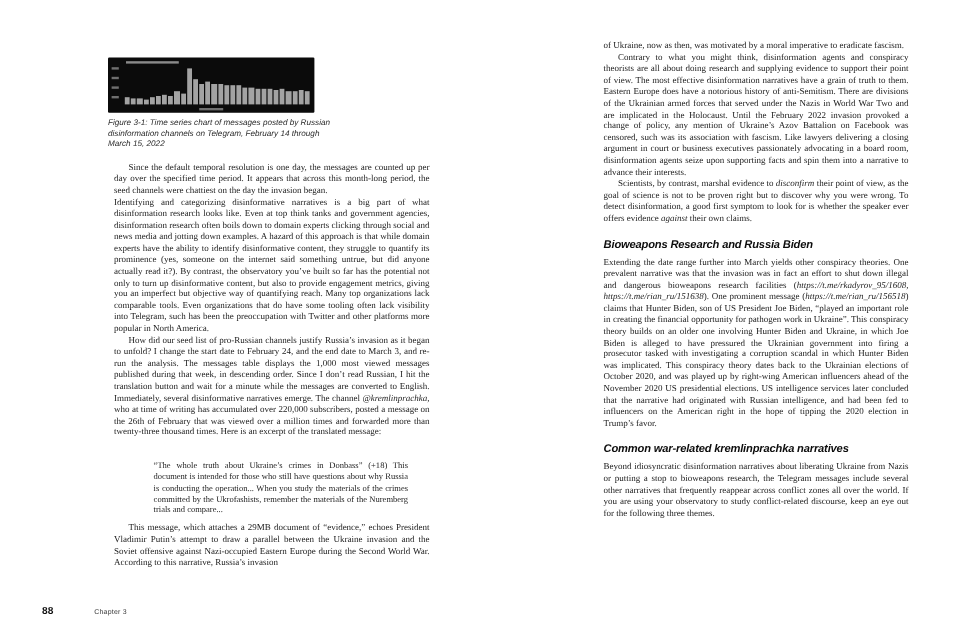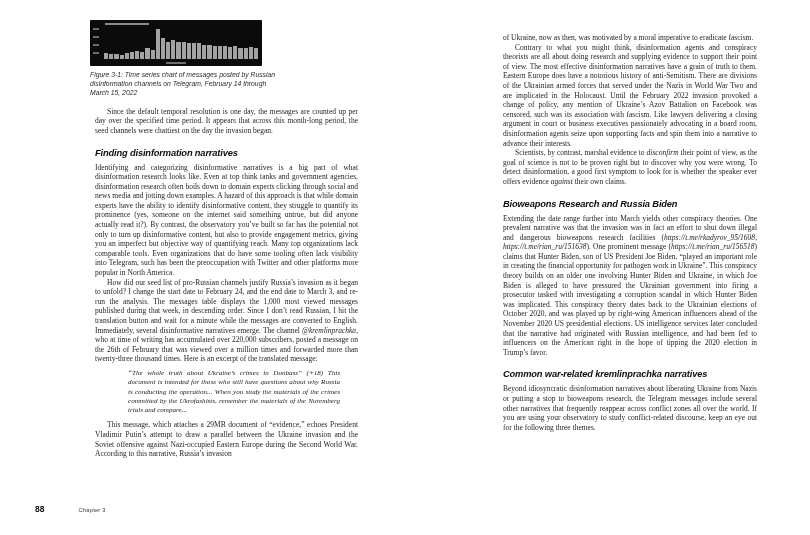--- a/index.html
+++ b/index.html
@@ -1,26 +1,26 @@
 <!DOCTYPE html>
 <html lang="en"><head>
 <meta charset="utf-8">
 <style>
   html,body{margin:0;padding:0;background:#ffffff;}
   .spread{position:relative;width:810px;height:535px;background:#ffffff;overflow:hidden;
           font-family:"Liberation Serif",serif;color:#222;}
   .col{position:absolute;}
-  .col-left{left:95px;top:20px;width:263px;}
+  .col-left{left:95px;top:48px;width:263px;}
   .col-right{left:503px;top:33px;width:254px;}
   p.body{font-size:7.5px;line-height:9.6px;text-align:justify;margin:0;color:#232323;hyphens:auto;}
   p.indent{text-indent:12px;}
   h3.head{font-family:"Liberation Sans",sans-serif;font-style:italic;font-weight:bold;
           font-size:9.3px;letter-spacing:-0.15px;color:#0d0d0d;margin:12px 0 5px 0;}
   blockquote.quote{font-size:7.1px;line-height:9.3px;text-align:justify;color:#232323;
-          margin:5px 18px 5px 33px;font-style:italic;}
+          margin:19px 18px 5px 33px;}
   .it{font-style:italic;}
   figure.fig{margin:0 0 9px -5px;padding:0;}
   .chart{position:relative;width:172px;height:46px;background:#0b0b0b;border-radius:1px;}
   .bars{position:absolute;left:14px;right:4px;top:9px;bottom:7px;display:flex;
         align-items:flex-end;gap:1px;}
   .bar{flex:1;background:#a3a3a3;min-height:1px;}
   .chart-title-line{position:absolute;top:3px;left:15px;width:44px;height:2px;background:#8a8a8a;}
   .ytick{position:absolute;left:3px;width:6px;height:2px;background:#6f6f6f;}
   .xlabel-line{position:absolute;bottom:2px;left:50%;margin-left:-10px;width:20px;height:2px;background:#6f6f6f;}
   figcaption.cap{font-family:"Liberation Sans",sans-serif;font-style:italic;font-size:6.8px;
@@ -77,21 +77,20 @@
             <div class="bar" style="height: 39%;"></div>
             <div class="bar" style="height: 36%;"></div>
           </div>
         <div class="xlabel-line"></div>
       </div>
       <figcaption class="cap">Figure 3-1: Time series chart of messages posted by Russian disinformation channels on Telegram, February 14 through March 15, 2022</figcaption>
     </figure>
 
     <p class="body indent"><span>Since the default temporal resolution is one day, the messages are counted up per day over the specified time period. It appears that across this month-long period, the seed channels were chattiest on the day the invasion began.</span></p>
 
-    <h3 class="head">Finding disinformation narratives</h3>
 
     <p class="body"><span>Identifying and categorizing disinformative narratives is a big part of what disinformation research looks like. Even at top think tanks and government agencies, disinformation research often boils down to domain experts clicking through social and news media and jotting down examples. A hazard of this approach is that while domain experts have the ability to identify disinformative content, they struggle to quantify its prominence (yes, someone on the internet said something untrue, but did anyone actually read it?). By contrast, the observatory you’ve built so far has the potential not only to turn up disinformative content, but also to provide engagement metrics, giving you an imperfect but objective way of quantifying reach. Many top organizations lack comparable tools. Even organizations that do have some tooling often lack visibility into Telegram, such has been the preoccupation with Twitter and other platforms more popular in North America.</span></p>
     <p class="body indent"><span>How did our seed list of pro-Russian channels justify Russia’s invasion as it began to unfold? I change the start date to February 24, and the end date to March 3, and re-run the analysis. The messages table displays the 1,000 most viewed messages published during that week, in descending order. Since I don’t read Russian, I hit the translation button and wait for a minute while the messages are converted to English. Immediately, several disinformative narratives emerge. The channel </span><span class="it">@kremlinprachka</span><span>, who at time of writing has accumulated over 220,000 subscribers, posted a message on the 26th of February that was viewed over a million times and forwarded more than twenty-three thousand times. Here is an excerpt of the translated message:</span></p>
 
     <blockquote class="quote"><span>“The whole truth about Ukraine’s crimes in Donbass” (+18) This document is intended for those who still have questions about why Russia is conducting the operation... When you study the materials of the crimes committed by the Ukrofashists, remember the materials of the Nuremberg trials and compare...</span></blockquote>
 
     <p class="body indent"><span>This message, which attaches a 29MB document of “evidence,” echoes President Vladimir Putin’s attempt to draw a parallel between the Ukraine invasion and the Soviet offensive against Nazi-occupied Eastern Europe during the Second World War. According to this narrative, Russia’s invasion</span></p>
   </section>
 
   <section class="col col-right">

